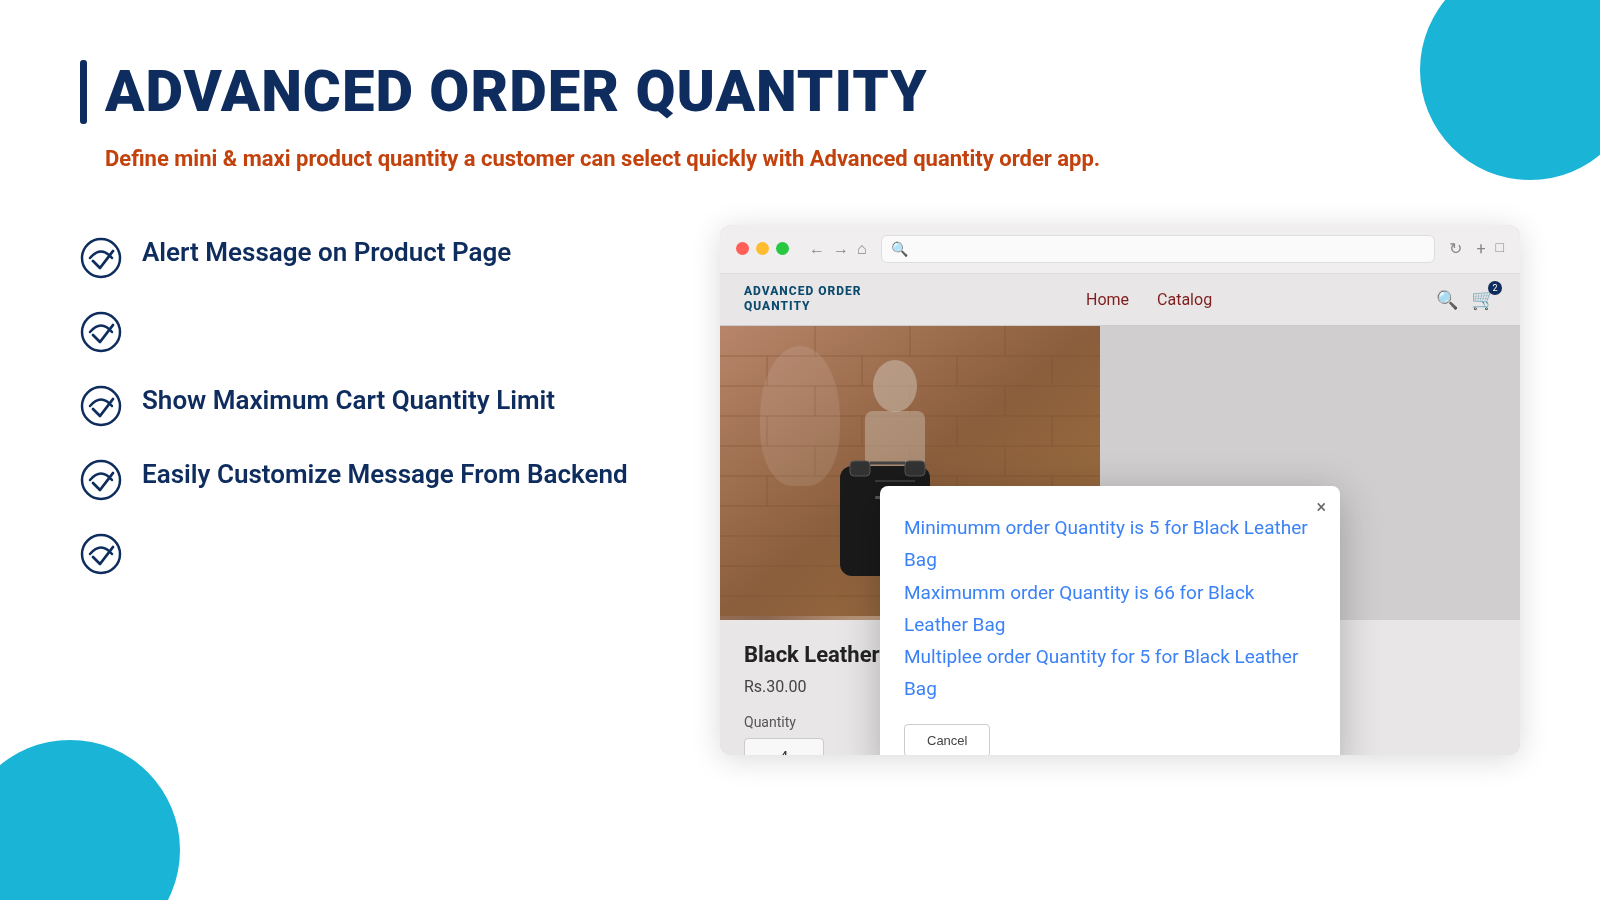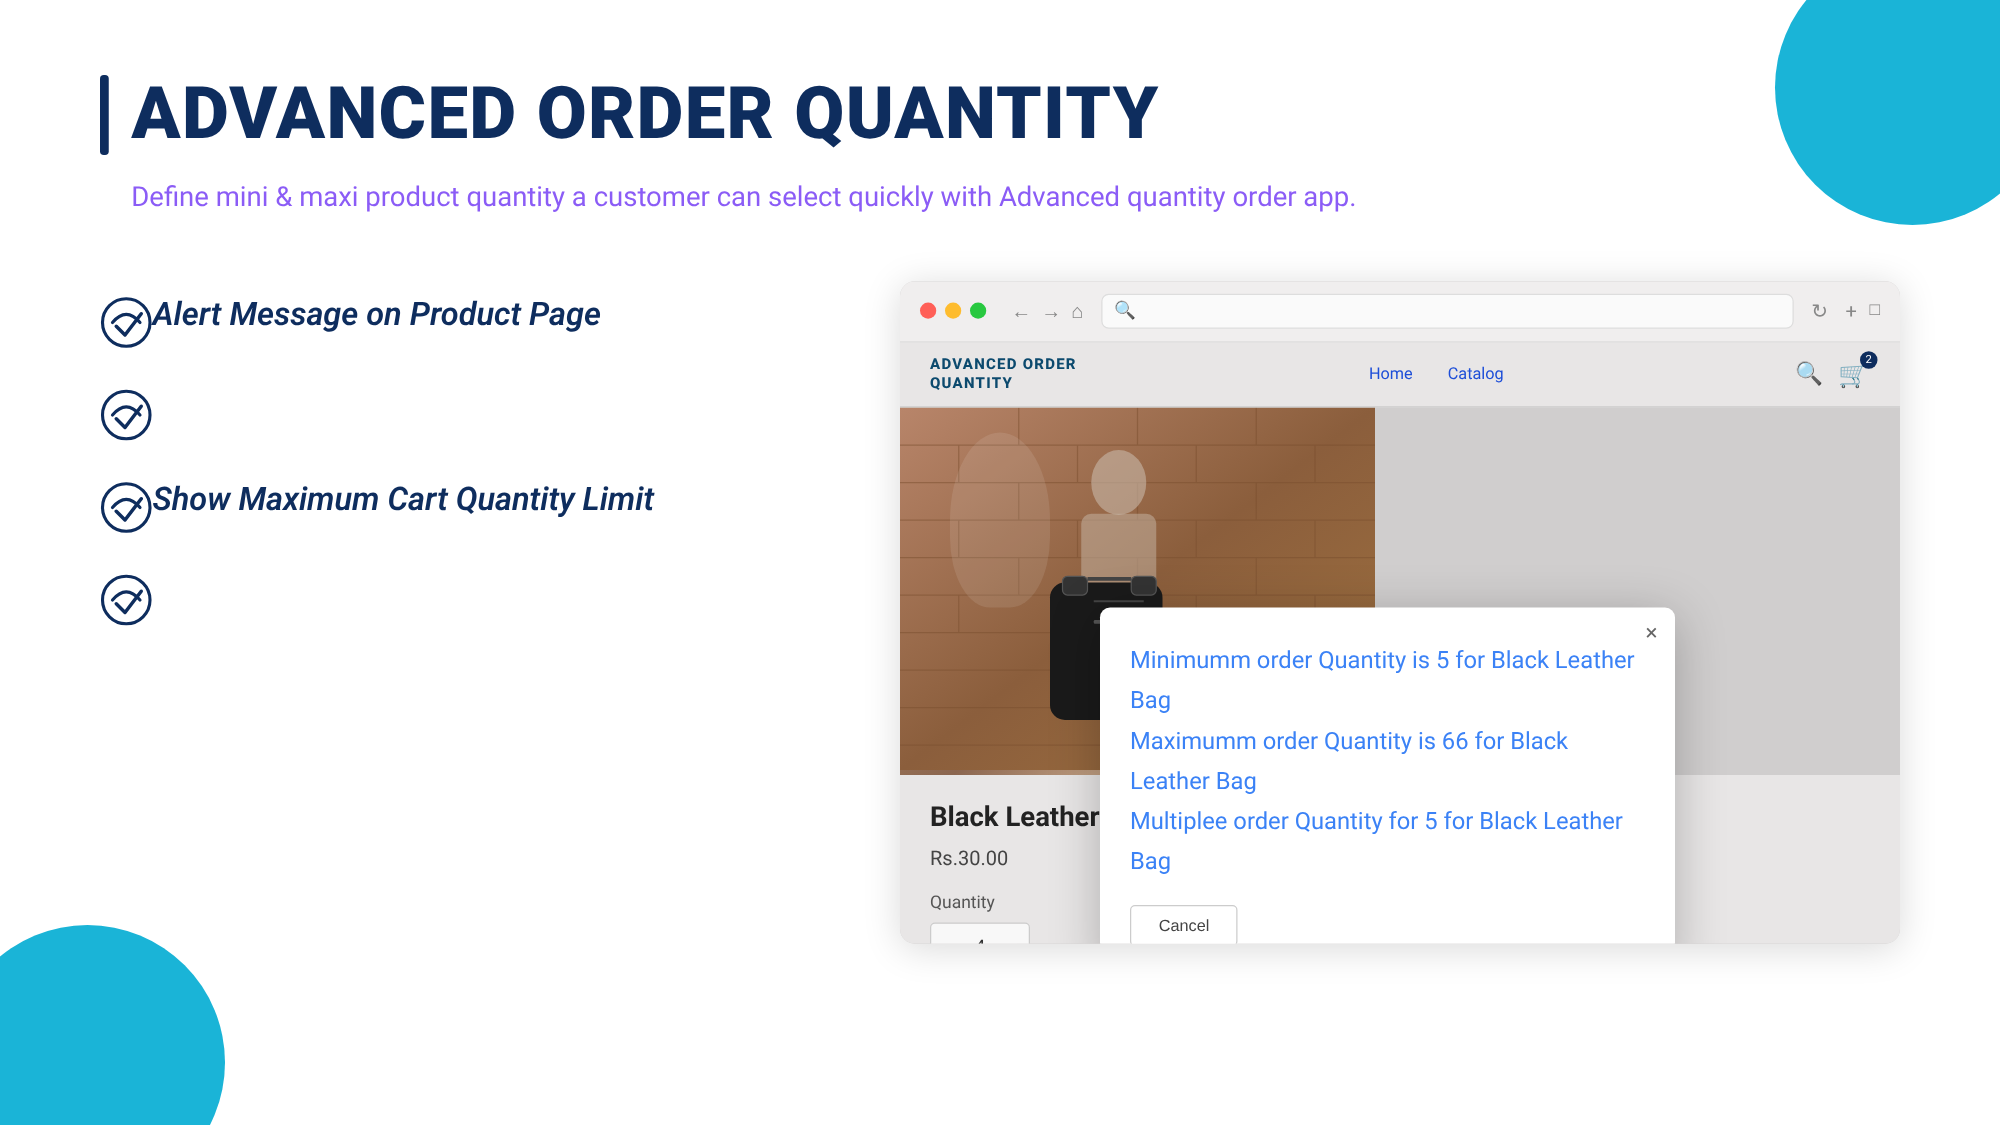--- a/index.html
+++ b/index.html
@@ -64,22 +64,22 @@
     .main-title {
       font-size: 58px;
       font-weight: 900;
       color: #0e2d5e;
       letter-spacing: 1px;
       text-transform: uppercase;
       line-height: 1.1;
     }
     .subtitle {
       font-size: 22px;
-      color: #8b5cf6;
-      font-weight: 400;
+      color: #c2410c;
+      font-weight: 700;
       padding-left: 25px;
       line-height: 1.5;
     }
 
     
     .body-section {
       display: flex;
       flex-direction: row;
       gap: 60px;
       flex: 1;
@@ -90,21 +90,21 @@
       display: flex;
       flex-direction: column;
       gap: 30px;
       width: 580px;
       flex-shrink: 0;
       padding-top: 10px;
     }
     .feature-item {
       display: flex;
       align-items: flex-start;
-      font-style: italic;
+      gap: 20px;
     }
     .feature-icon {
       width: 42px;
       height: 42px;
       flex-shrink: 0;
       margin-top: 2px;
     }
     .feature-icon svg {
       width: 42px;
       height: 42px;
@@ -198,22 +198,22 @@
       color: #0c4a6e;
       letter-spacing: 1px;
       text-transform: uppercase;
       line-height: 1.3;
     }
     .store-nav {
       display: flex;
       gap: 28px;
     }
     .store-nav-item {
-      font-size: 13px;
-      color: #1d4ed8;
+      font-size: 16px;
+      color: #7f1d1d;
       cursor: pointer;
       text-align: right;
     }
     .store-nav-icons {
       display: flex;
       gap: 12px;
       align-items: center;
     }
     .cart-badge {
       position: relative;
@@ -405,20 +405,30 @@
         <div class="feature-icon">
           <svg viewBox="0 0 42 42" fill="none" xmlns="http://www.w3.org/2000/svg">
             <circle cx="21" cy="21" r="19" stroke="#0e2d5e" stroke-width="2.5" fill="none"></circle>
             <path d="M10 21 Q21 8 32 21" stroke="#0e2d5e" stroke-width="2.5" fill="none" stroke-linecap="round"></path>
             <path d="M13 24 L20 31 L33 14" stroke="#0e2d5e" stroke-width="2.8" fill="none" stroke-linecap="round" stroke-linejoin="round"></path>
           </svg>
         </div>
         <span class="feature-text">Show Maximum Cart Quantity Limit</span>
       </div>
 
+      <div class="feature-item">
+        <div class="feature-icon">
+          <svg viewBox="0 0 42 42" fill="none" xmlns="http://www.w3.org/2000/svg">
+            <circle cx="21" cy="21" r="19" stroke="#0e2d5e" stroke-width="2.5" fill="none"></circle>
+            <path d="M10 21 Q21 8 32 21" stroke="#0e2d5e" stroke-width="2.5" fill="none" stroke-linecap="round"></path>
+            <path d="M13 24 L20 31 L33 14" stroke="#0e2d5e" stroke-width="2.8" fill="none" stroke-linecap="round" stroke-linejoin="round"></path>
+          </svg>
+        </div>
+        <span class="feature-text">Easily Customize Message From Backend</span>
+      </div>
 
       <div class="feature-item">
         <div class="feature-icon">
           <svg viewBox="0 0 42 42" fill="none" xmlns="http://www.w3.org/2000/svg">
             <circle cx="21" cy="21" r="19" stroke="#0e2d5e" stroke-width="2.5" fill="none"></circle>
             <path d="M10 21 Q21 8 32 21" stroke="#0e2d5e" stroke-width="2.5" fill="none" stroke-linecap="round"></path>
             <path d="M13 24 L20 31 L33 14" stroke="#0e2d5e" stroke-width="2.8" fill="none" stroke-linecap="round" stroke-linejoin="round"></path>
           </svg>
         </div>
       </div>

